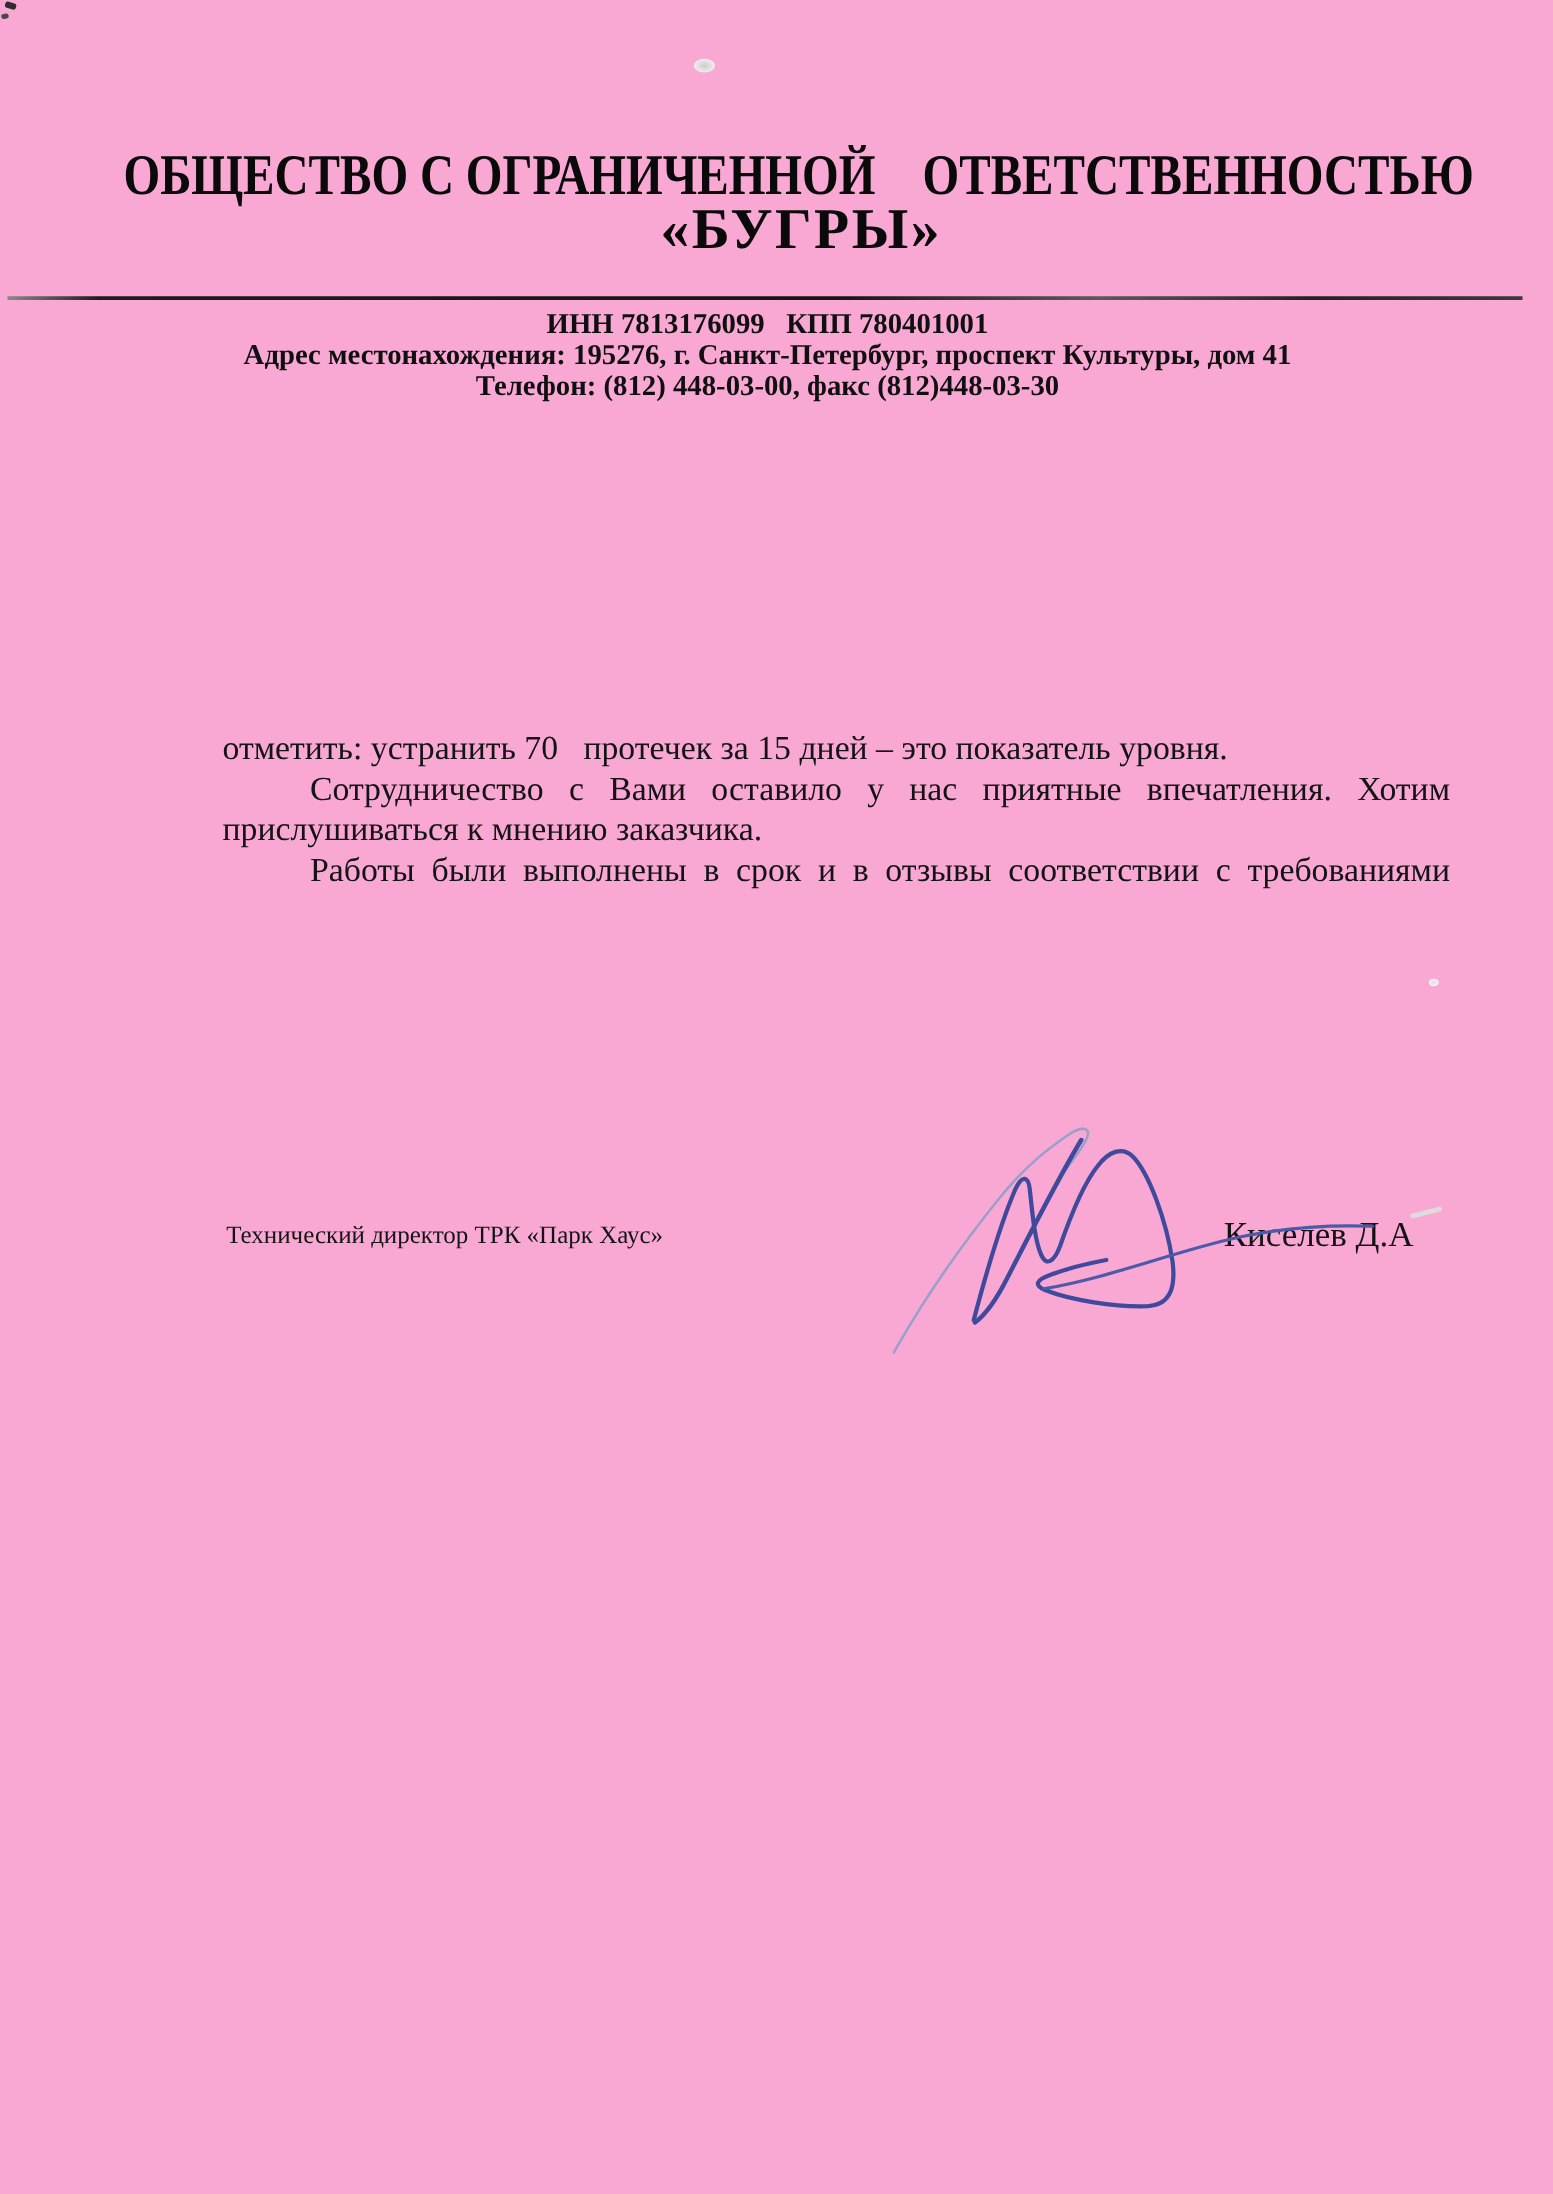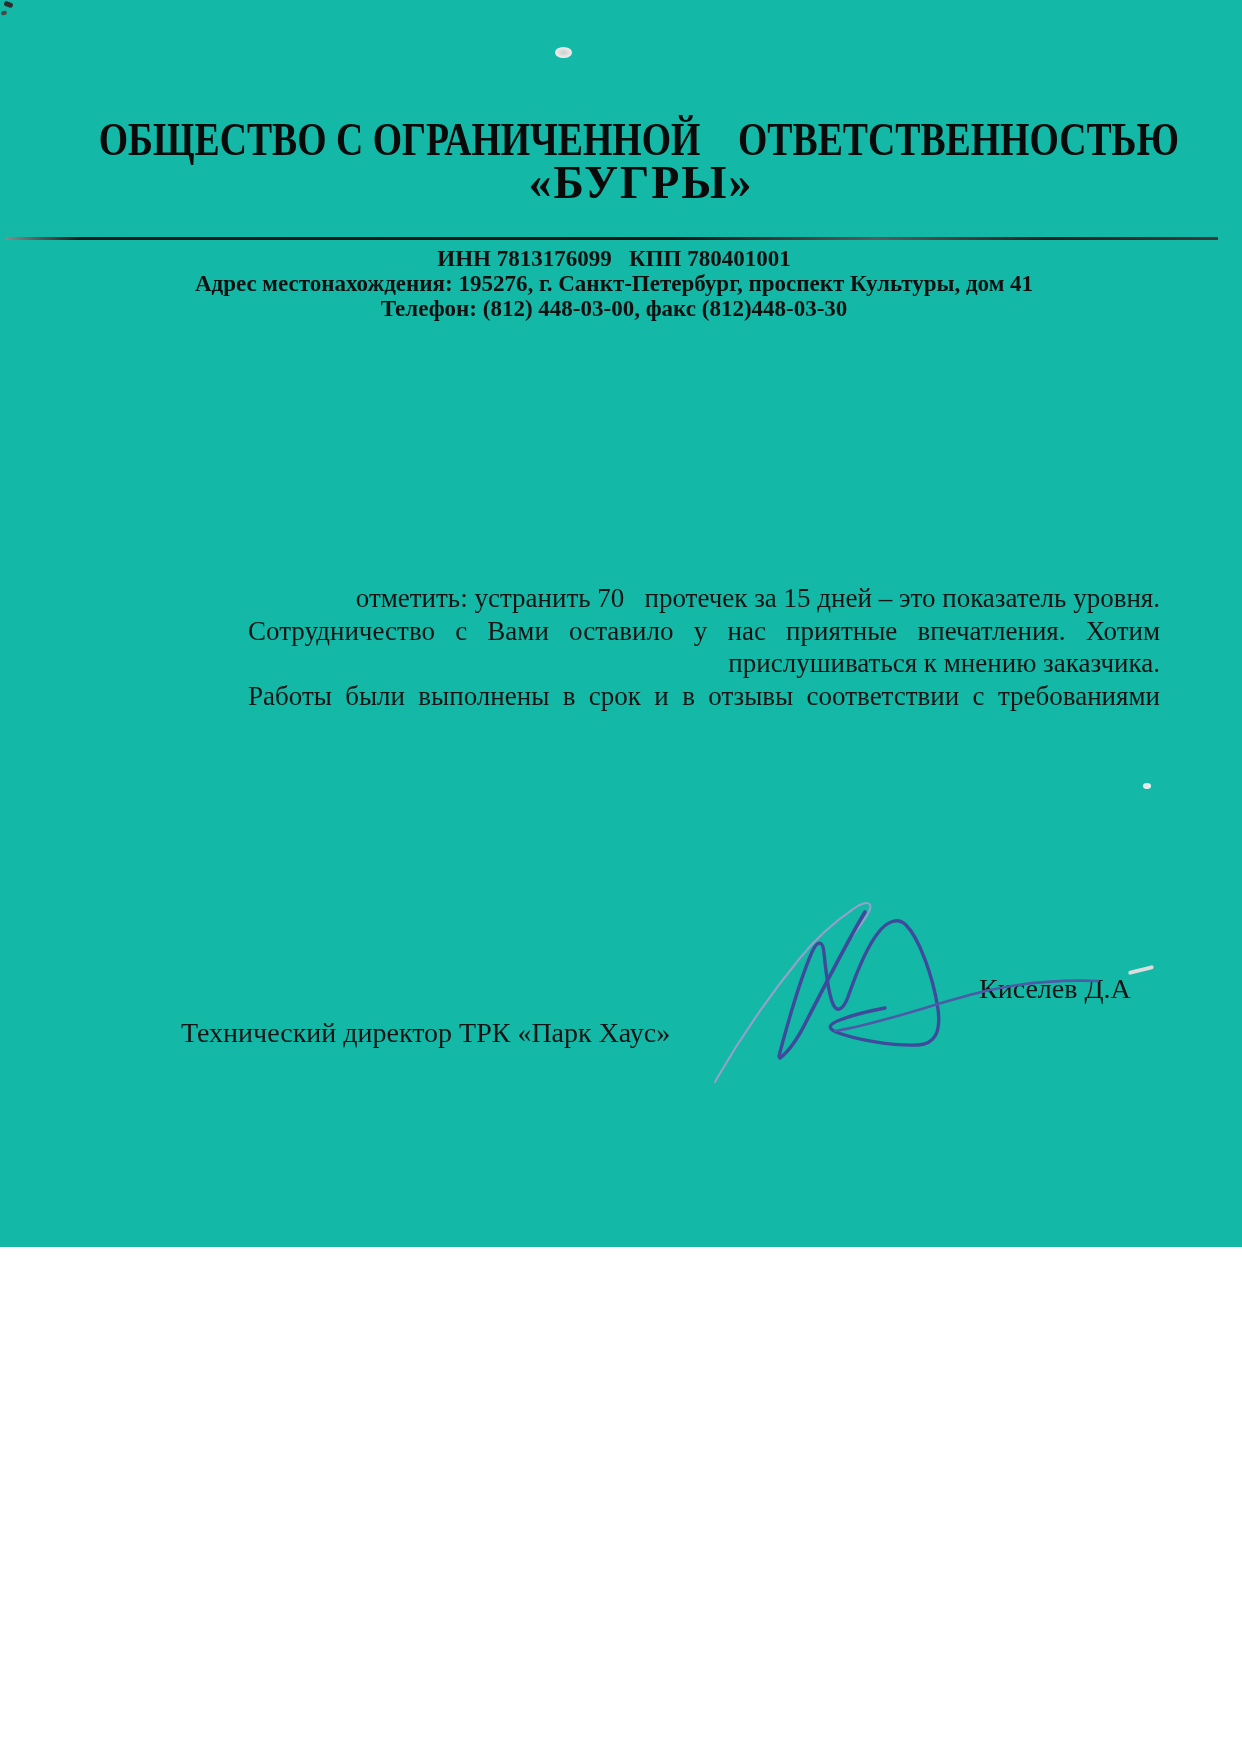--- a/index.html
+++ b/index.html
@@ -1,18 +1,18 @@
 <!DOCTYPE html>
 <html><head>
 <meta charset="utf-8">
 <style>
   html,body { margin:0; padding:0; background:#ffffff; }
   .page {
-    position:relative; width:1242px; height:1247px;
-    background:#14b8a6; overflow:hidden;
+    position:relative; width:1242px; height:1755px;
+    background:#f9a8d4; overflow:hidden;
     font-family:"Liberation Serif", serif; color:#141414;
   }
   .abs { position:absolute; }
 
   
   .title1 {
     top:116px; left:0; width:100%; text-align:center;
     font-size:46px; line-height:48px; font-weight:bold; color:#0a0a0a;
     white-space:pre; transform:translateX(-13px) scaleX(0.82);
     transform-origin:50% 50%;
@@ -30,29 +30,29 @@
     left:0; width:100%; text-align:center; font-weight:bold; color:#101010;
     font-size:23px; line-height:26px; white-space:pre; transform:translateX(-7px);
   }
   .inn   { top:246px; }
   .addr  { top:271px; }
   .phone { top:296px; }
 
   
   .salut { top:484px; left:377px; font-size:27px; line-height:32px; white-space:pre; }
   .body  { top:582px; left:178px; width:982px; font-size:27px; }
-  .bline { height:32.5px; line-height:32.5px; white-space:pre;text-align:right; }
+  .bline { height:32.5px; line-height:32.5px; white-space:pre; }
   .bline.j {
     white-space:normal; text-align:justify;
     text-align-last:justify; -moz-text-align-last:justify;
   }
   .bline.ind { padding-left:70px; }
 
   
-  .job    { top:1016px; left:181px;  font-size:28px; line-height:33px; white-space:pre; }
+  .job    { top:972px; left:181px;  font-size:20px; line-height:33px; white-space:pre; }
   .signer { top:972px; left:979px;  font-size:28px; line-height:33px; white-space:pre; }
 
   .sig-svg { top:880px; left:700px; width:420px; height:210px; }
 
   
   .speck-a { top:2px;  left:4px;  width:9px; height:5px;  background:#2e2e2e; transform:rotate(18deg); border-radius:2px; }
   .speck-b { top:11px; left:1px;  width:6px; height:4px;  background:#4a4a4a; transform:rotate(-12deg); border-radius:2px; }
   .smudge-top { top:47px; left:555px; width:17px; height:11px; border-radius:50%;
     background:radial-gradient(ellipse at center,#cdcdcd 0%,#e9e9e9 60%,#ffffff 100%); }
   .smudge-right { top:783px; left:1143px; width:8px; height:6px; border-radius:50%;

